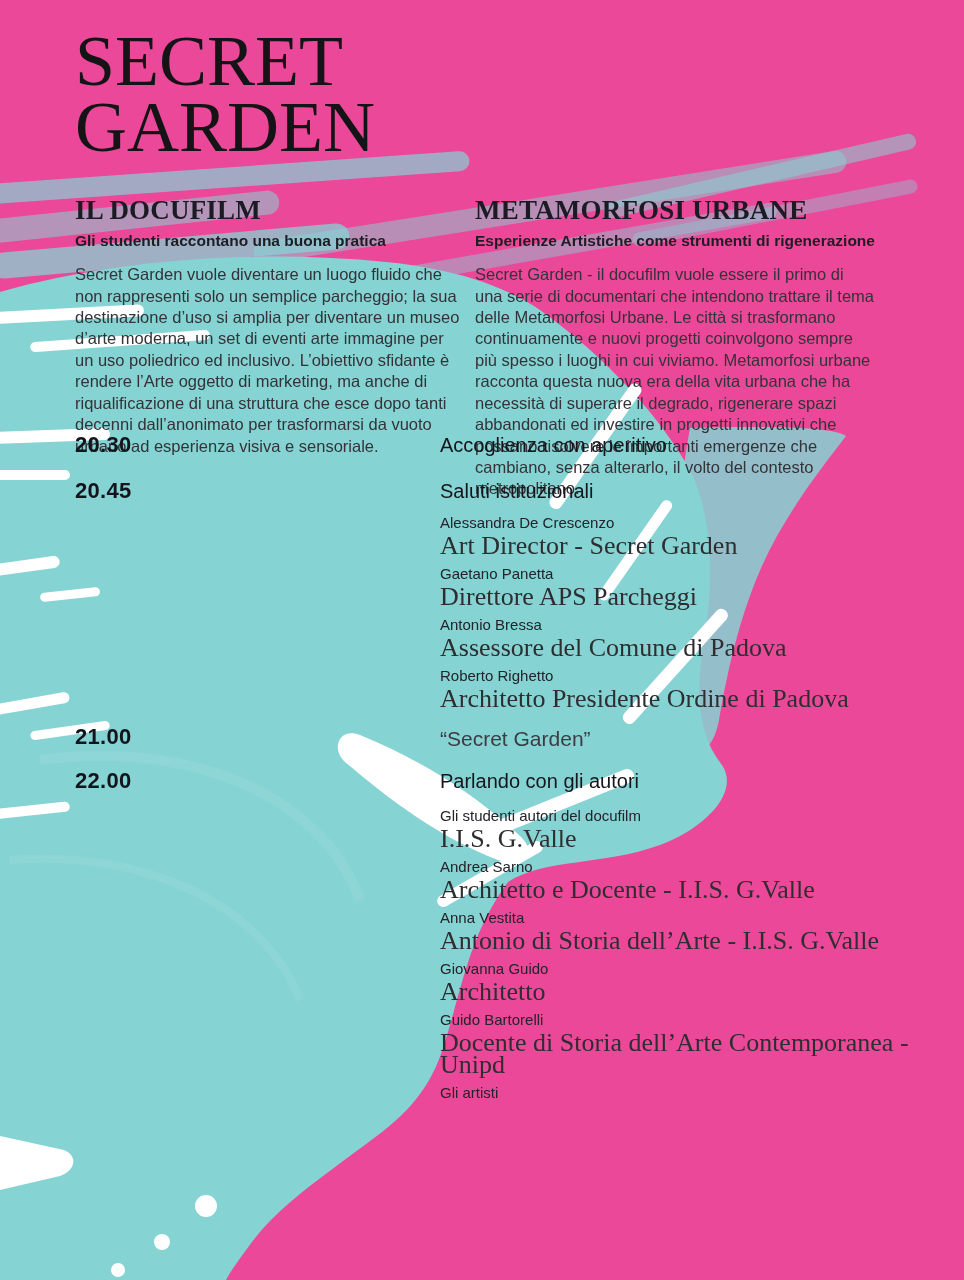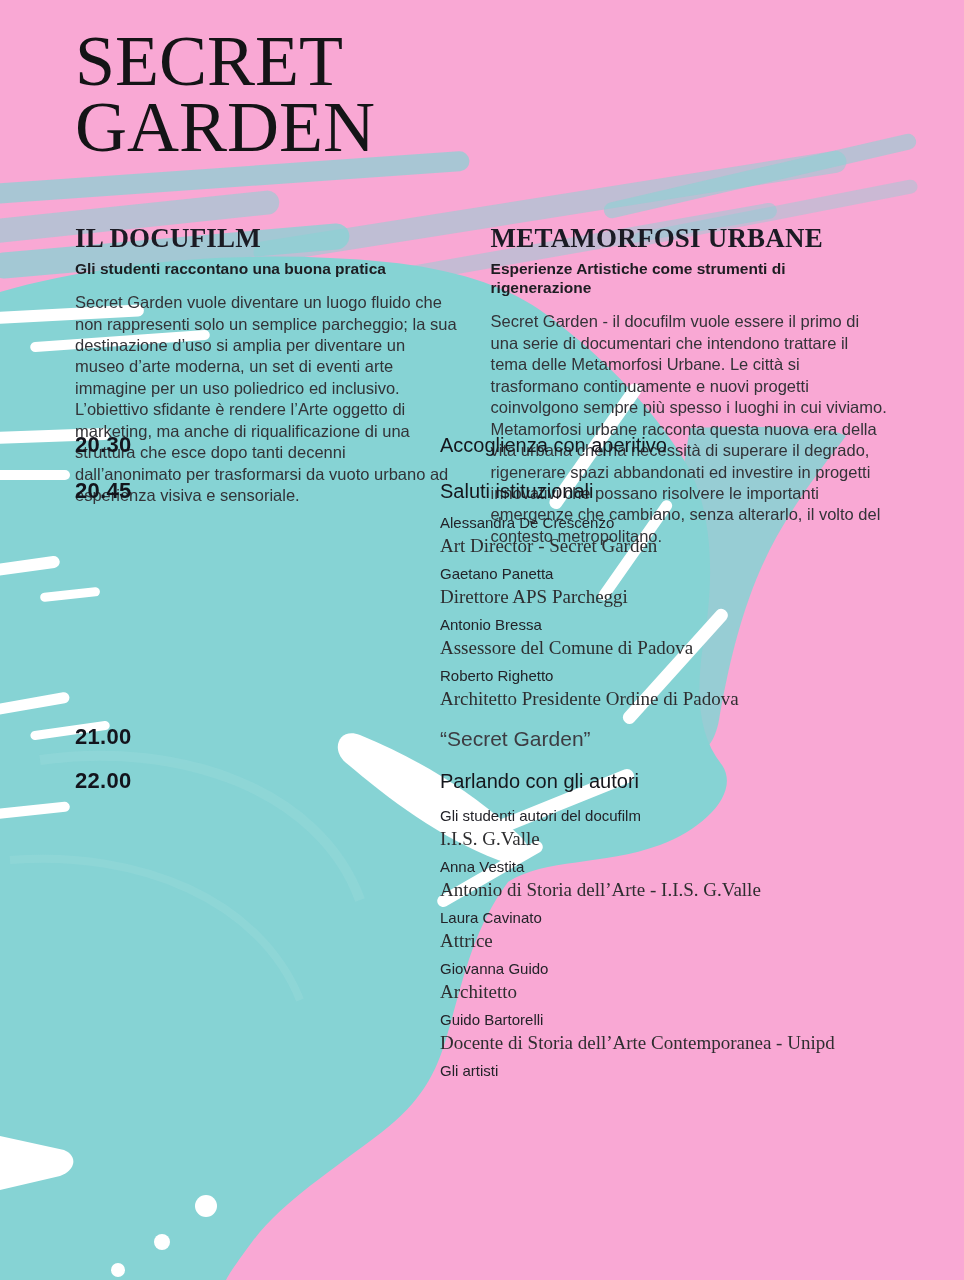--- a/index.html
+++ b/index.html
@@ -1,31 +1,31 @@
 <!DOCTYPE html>
 <html><head>
 <meta charset="utf-8">
 <style>
   html,body { margin:0; padding:0; background:#e8e8e8; }
   .page {
     position:relative; width:964px; height:1280px; margin:0 auto;
-    background:#f9a8d4; overflow:hidden;
+    background:#ec4899; overflow:hidden;
     font-family:"Liberation Sans", sans-serif;
   }
   .brush { position:absolute; left:0; top:0; width:964px; height:1280px; }
 
   .title {
     position:absolute; left:75px; top:28px;
     font-family:"Liberation Serif", serif;
     font-size:72px; line-height:0.92; color:#141416;
     letter-spacing:0; z-index:2;
   }
   .cols {
     position:absolute; left:75px; top:196px; width:812px;
-    display:flex; gap:34px; z-index:2;margin-top:28px;
+    display:flex; gap:15px; z-index:2;
   }
   .col-left  { width:385px; }
   .col-right { width:400px; }
   .col h2 {
     margin:0; font-family:"Liberation Serif", serif; font-weight:bold;
     font-size:27px; line-height:1.1; color:#1b1b24; letter-spacing:0.2px;
   }
   .col h3 {
     margin:5px 0 0; font-size:15.5px; font-weight:bold;
     line-height:1.25; color:#1d1d22;
@@ -42,21 +42,21 @@
     letter-spacing:0.3px; flex:none;
   }
   .session .content { flex:1 1 auto; min-width:0; }
   .stitle { font-weight:normal; font-size:20px; line-height:26px; color:#15161c; }
   .ssub   { font-size:21px; line-height:26px; color:#3c3c42; margin-top:3px; }
   .people { margin-top:6px; }
   .person { margin-top:4px; }
   .pname  { font-size:15px; line-height:25px; color:#232329; }
   .prole  {
     font-family:"Liberation Serif", serif;
-    font-size:19px; line-height:22px; color:#2e2e30;
+    font-size:26px; line-height:22px; color:#2e2e30;
   }
   .session.s1 { margin-bottom:20px; }
   .session.s2 { margin-bottom:14px; }
   .session.s3 { margin-bottom:16px; }
   .session.s3 .ssub { margin-top:2px; }
   .session.s4 .people { margin-top:9px; }
 </style>
 </head>
 <body>
 
@@ -175,28 +175,28 @@
     <div class="time">22.00</div>
     <div class="content">
       <div class="stitle">Parlando con gli autori</div>
 
       <div class="people">
             <div class="person">
     <div class="pname">Gli studenti autori del docufilm</div>
     <div class="prole">I.I.S. G.Valle</div>
   </div>
             <div class="person">
+    <div class="pname">Andrea Sarno</div>
+    <div class="prole">Architetto e Docente - I.I.S. G.Valle</div>
+  </div>
+            <div class="person">
     <div class="pname">Anna Vestita</div>
     <div class="prole">Antonio di Storia dell’Arte - I.I.S. G.Valle</div>
   </div>
             <div class="person">
-    <div class="pname">Laura Cavinato</div>
-    <div class="prole">Attrice</div>
-  </div>
-            <div class="person">
     <div class="pname">Giovanna Guido</div>
     <div class="prole">Architetto</div>
   </div>
             <div class="person">
     <div class="pname">Guido Bartorelli</div>
     <div class="prole">Docente di Storia dell’Arte Contemporanea - Unipd</div>
   </div>
             <div class="person">
     <div class="pname">Gli artisti</div>
   </div>

